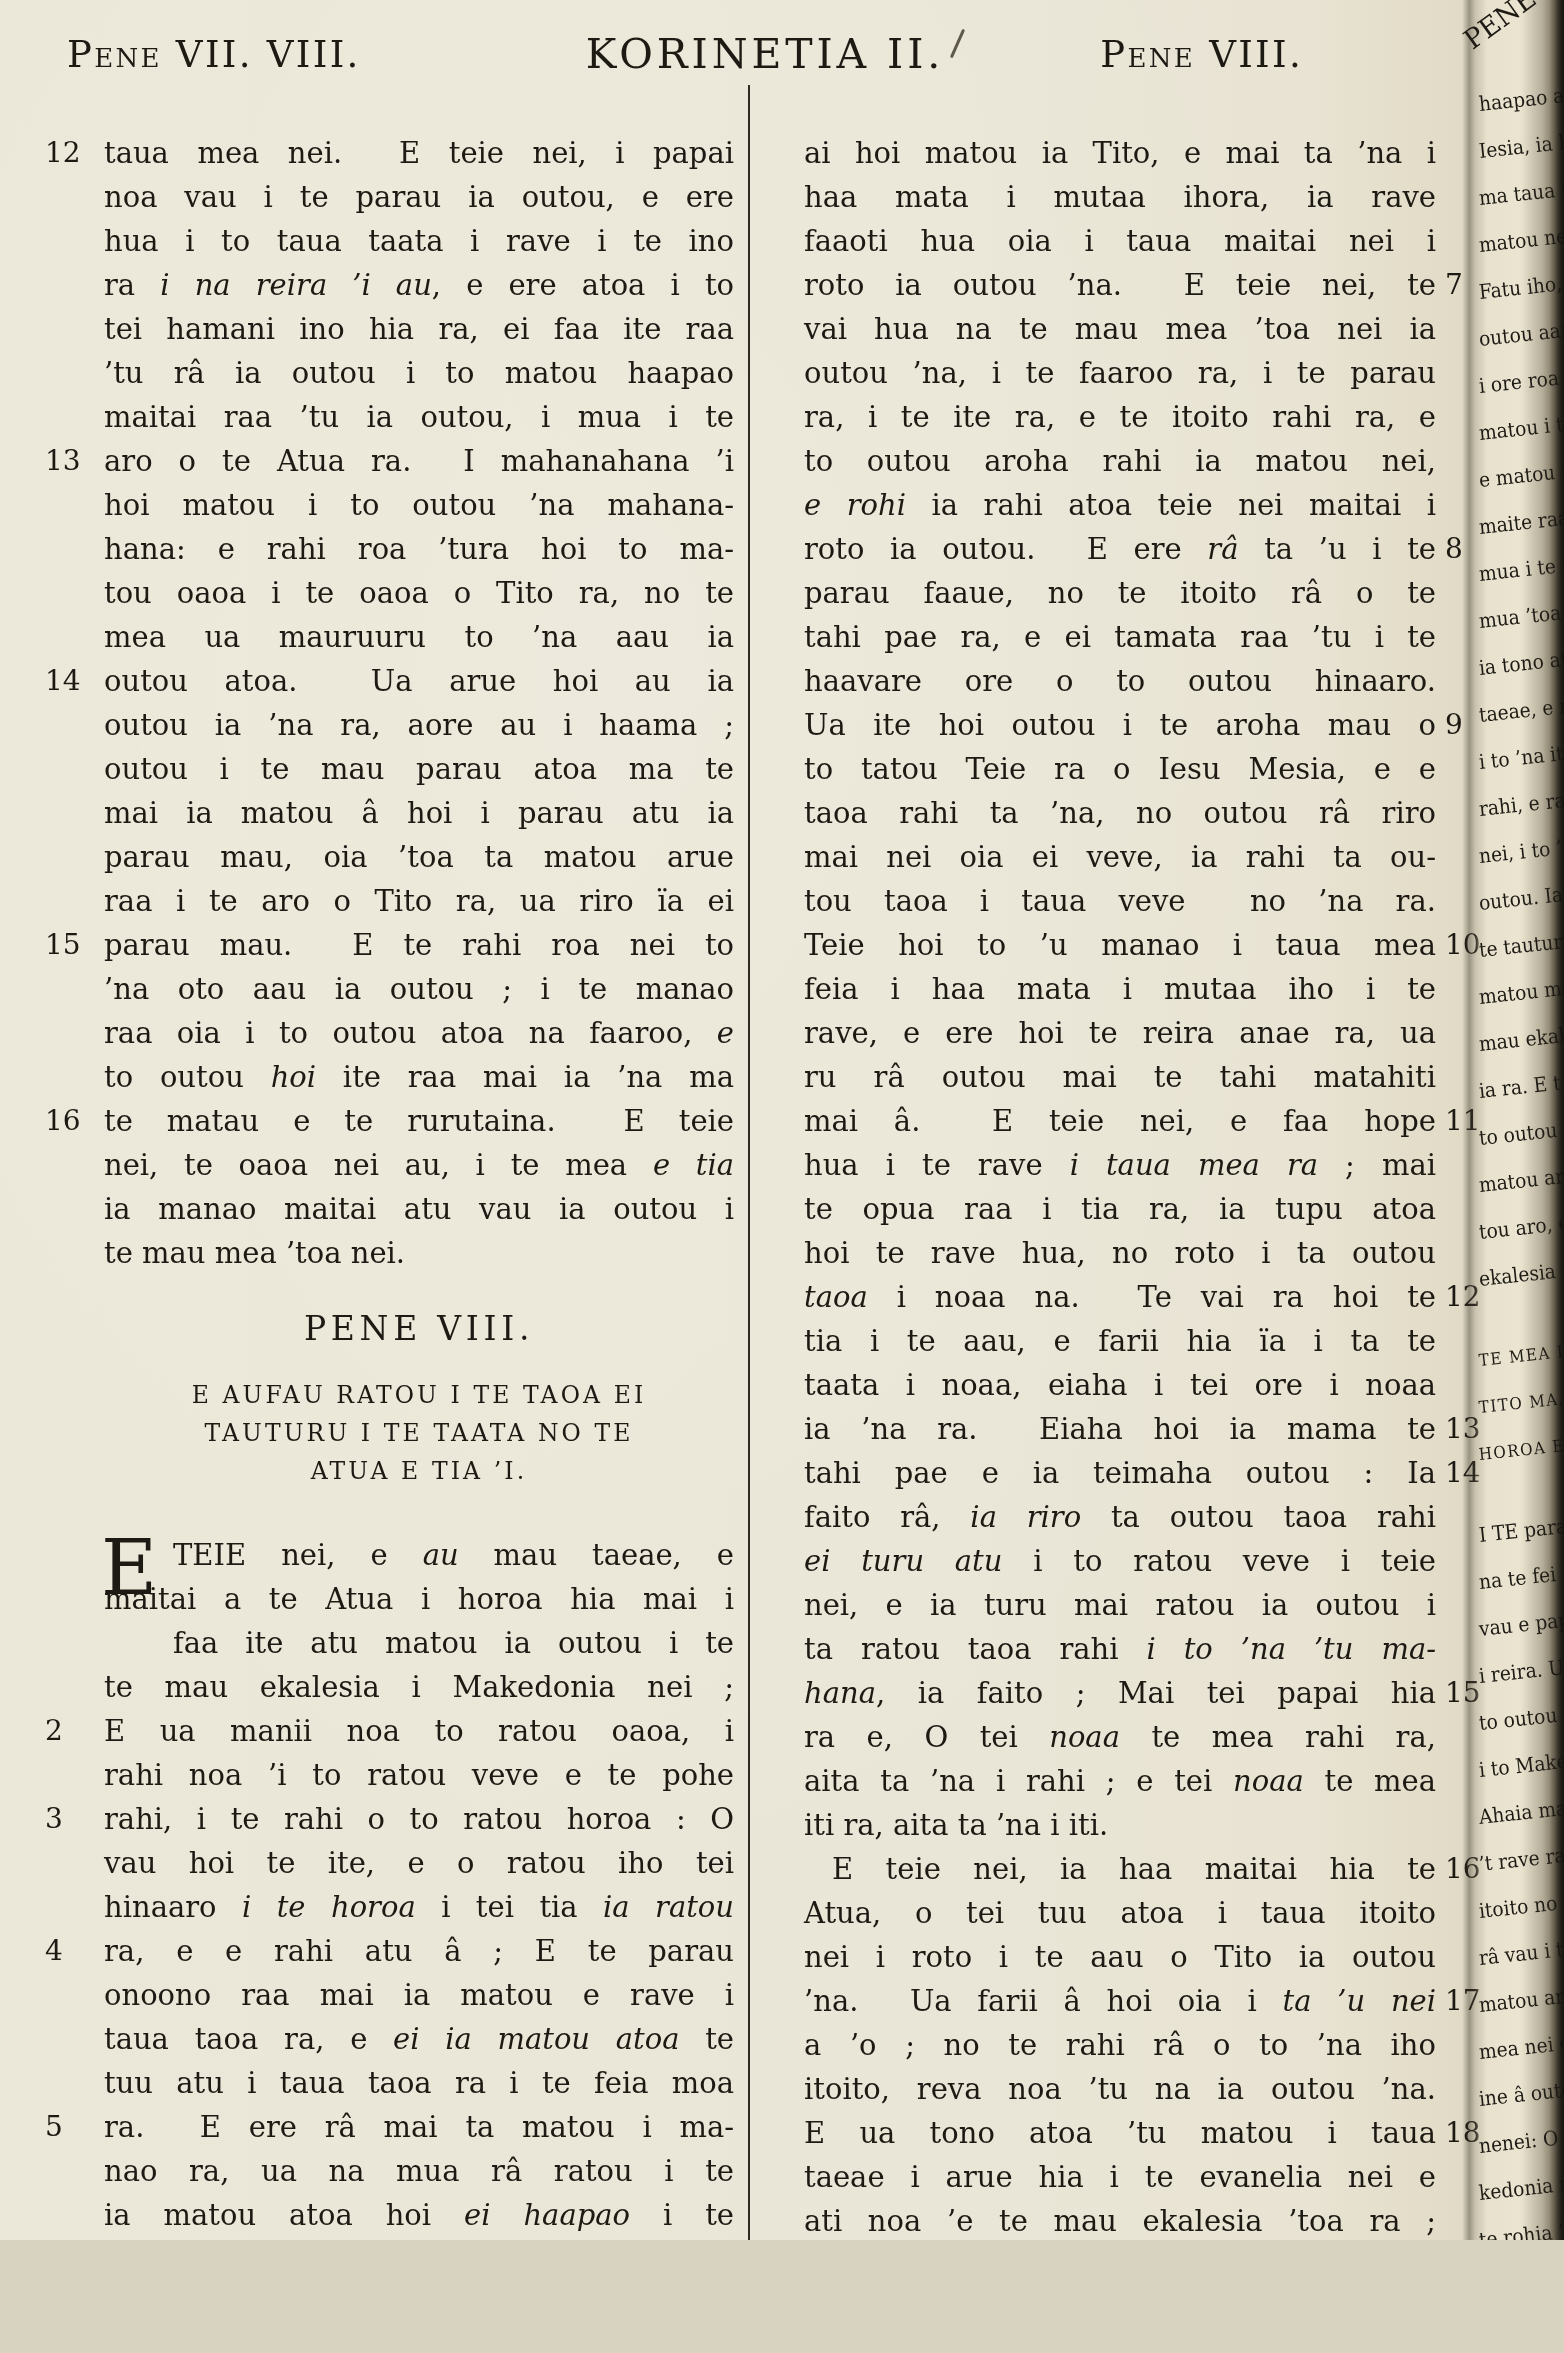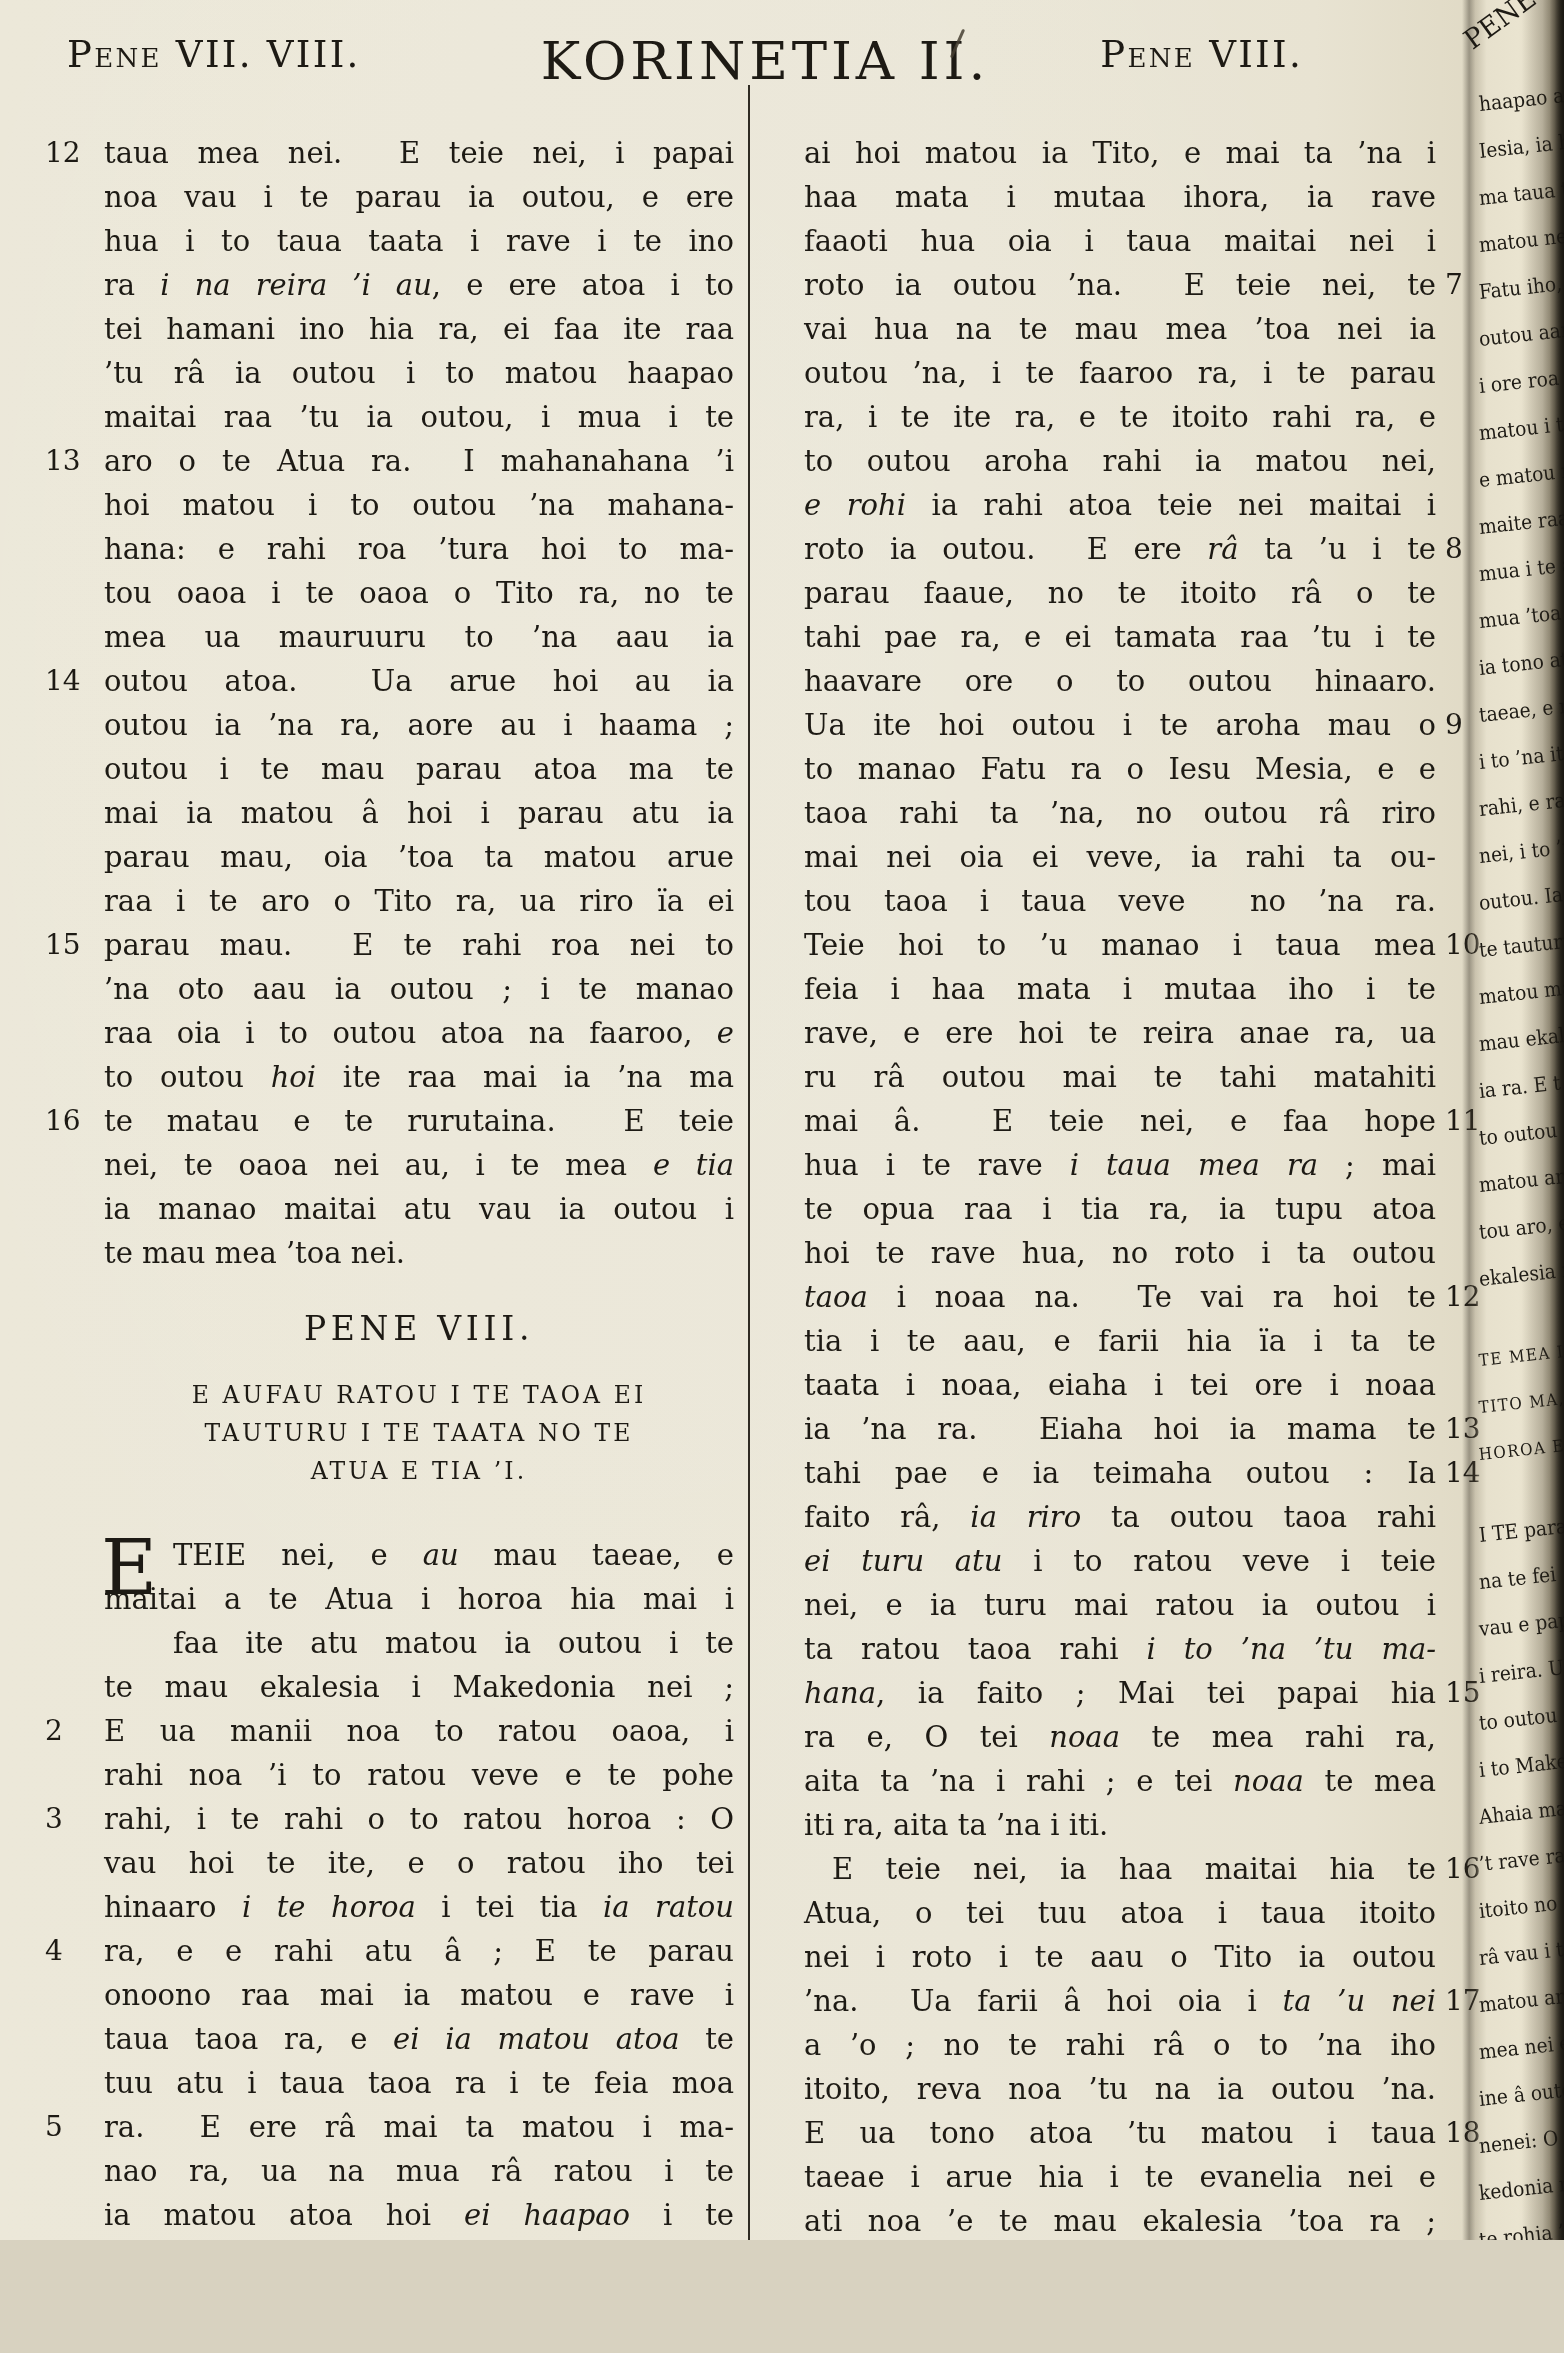--- a/index.html
+++ b/index.html
@@ -19,21 +19,21 @@
   }
 
   
   .header { position: absolute; top: 33px; left: 0; width: 1463px; height: 55px; }
   .h-left {
     position: absolute; left: 67px; top: 0;
     font-variant: small-caps; font-size: 37px; letter-spacing: 2.3px;
   }
   .h-center {
     position: absolute; left: 765px; top: -3.1px; transform: translateX(-50%);
-    font-size: 53px; letter-spacing: 3.9px;
+    font-size: 41px; letter-spacing: 3.9px;
   }
   .h-right {
     position: absolute; right: 160px; top: 0;
     font-variant: small-caps; font-size: 37px; letter-spacing: 2.3px;
   }
   .pen-mark {
     position: absolute; left: 956px; top: -4.7px; width: 3.1px; height: 31px;
     background: #464032; transform: rotate(24deg); border-radius: 1.6px; opacity: 0.85;
   }
 
@@ -198,21 +198,21 @@
         <div class="line">vai hua na te mau mea ’toa nei ia</div>
         <div class="line">outou ’na, i te faaroo ra, i te parau</div>
         <div class="line">ra, i te ite ra, e te itoito rahi ra, e</div>
         <div class="line">to outou aroha rahi ia matou nei,</div>
         <div class="line"><i>e rohi</i> ia rahi atoa teie nei maitai i</div>
         <div class="line"><span class="verse">8</span>roto ia outou.  E ere <i>râ</i> ta ’u i te</div>
         <div class="line">parau faaue, no te itoito râ o te</div>
         <div class="line">tahi pae ra, e ei tamata raa ’tu i te</div>
         <div class="line">haavare ore o to outou hinaaro.</div>
         <div class="line"><span class="verse">9</span>Ua ite hoi outou i te aroha mau o</div>
-        <div class="line">to manao Fatu ra o Iesu Mesia, e e</div>
+        <div class="line">to tatou Teie ra o Iesu Mesia, e e</div>
         <div class="line">taoa rahi ta ’na, no outou râ riro</div>
         <div class="line">mai nei oia ei veve, ia rahi ta ou-</div>
         <div class="line">tou taoa i taua veve  no ’na ra.</div>
         <div class="line"><span class="verse">10</span>Teie hoi to ’u manao i taua mea</div>
         <div class="line">feia i haa mata i mutaa iho i te</div>
         <div class="line">rave, e ere hoi te reira anae ra, ua</div>
         <div class="line">ru râ outou mai te tahi matahiti</div>
         <div class="line"><span class="verse">11</span>mai â.  E teie nei, e faa hope</div>
         <div class="line">hua i te rave <i>i taua mea ra</i> ; mai</div>
         <div class="line">te opua raa i tia ra, ia tupu atoa</div>

